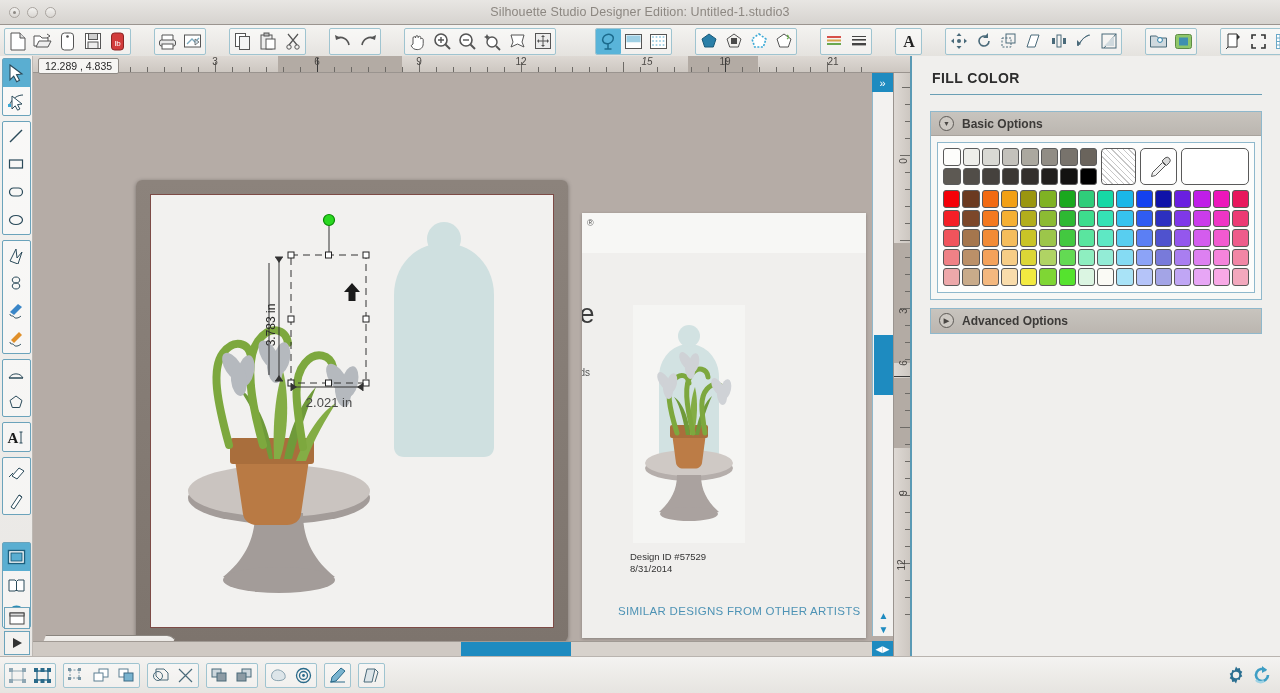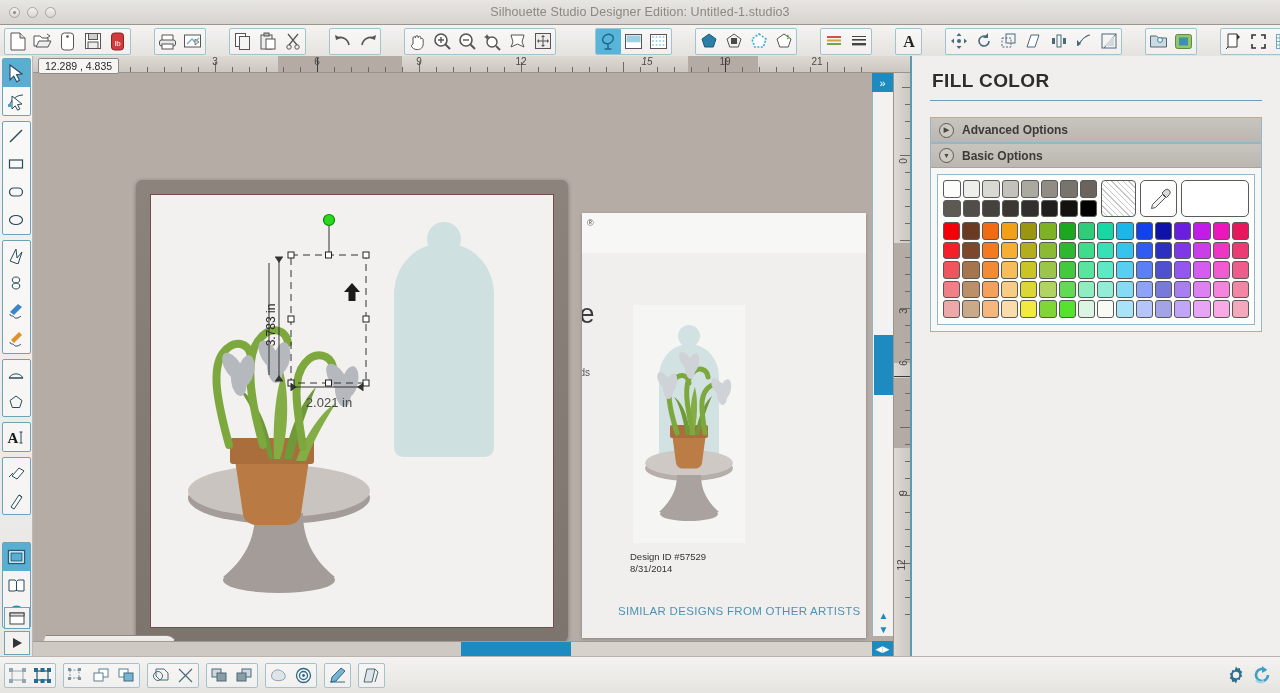--- a/index.html
+++ b/index.html
@@ -144,21 +144,21 @@
   #hthumb{ position:absolute; left:428px; top:0; height:14px; width:110px; background:#1e8bc0; }
   #hscroll .hfill{ position:absolute; left:538px; top:0; height:14px; right:0; background:#d7d2cc; }
   #hscrollarrows{ position:absolute; right:0; bottom:0; width:21px;height:15px;
     background:#1e8bc0; color:#fff; display:flex; align-items:center; justify-content:center; font-size:9px; z-index:8;}
   
   #rightpanel{
     width:370px; background:#f0efed; border-left:2px solid #5a9ab5;
     position:relative; padding:0;
   }
   #rp-title{
-    font-size:19px; font-weight:bold; color:#2d2d2d; letter-spacing:.4px;
+    font-size:14px; font-weight:bold; color:#2d2d2d; letter-spacing:.4px;
     padding:14px 0 8px 20px;
   }
   #rp-rule{ height:1px; background:#6a9fb5; margin:0 18px 16px 18px; }
   .accordion{
     margin:0 18px; border:1px solid #8fb8cc; background:#f7f7f5;
   }
   .acc-head{
     height:24px; display:flex; align-items:center; gap:8px; padding-left:8px;
     background:linear-gradient(to bottom,#c8c4be,#bbb6b0);
     border-bottom:1px solid #a8a39d;
@@ -732,21 +732,21 @@
       <div class="rtick" style="left:777px;height:5px;"></div>
       <div class="rtick" style="left:794px;height:10px;"></div>
       <div class="rtick" style="left:811px;height:5px;"></div>
       <div class="rtick" style="left:828px;height:5px;"></div>
       <div class="rnum" style="left:182px;">3</div>
       <div class="rnum" style="left:284px;">6</div>
       <div class="rnum" style="left:386px;">9</div>
       <div class="rnum" style="left:488px;">12</div>
       <div class="rnum" style="left:614px;font-style:italic;">15</div>
       <div class="rnum" style="left:692px;">19</div>
-      <div class="rnum" style="left:784px;">21</div>
+      <div class="rnum" style="left:800px;">21</div>
     </div>
     <div id="coordbox">12.289 , 4.835</div>
 
     <div id="vruler">
       <div class="vhi" style="top:170px;height:120px;"></div>
       <div class="vhi" style="top:305px;height:70px;"></div>
       <div class="vtick" style="top:14px;width:8px;"></div>
       <div class="vtick" style="top:31px;width:5px;"></div>
       <div class="vtick" style="top:48px;width:5px;"></div>
       <div class="vtick" style="top:65px;width:5px;"></div>
@@ -928,27 +928,20 @@
         <div id="hthumb"></div>
         <div class="hfill"></div>
       </div>
       <div id="hscrollarrows">◀▶</div>
     </div>
   </div>
 
   <div id="rightpanel">
     <div id="rp-title">FILL COLOR</div>
     <div id="rp-rule"></div>
-
-    <div class="accordion" style="margin-top:8px;border-bottom:1px solid #8fb8cc;">
-      <div class="acc-head" style="border-bottom:none;">
-        <span class="acc-arrow">▶</span>
-        <span>Advanced Options</span>
-      </div>
-    </div>
 
     <div class="accordion">
       <div class="acc-head">
         <span class="acc-arrow">▼</span>
         <span>Basic Options</span>
       </div>
       <div class="acc-body">
         <div id="swatchbox">
           <div style="display:flex;gap:4px;align-items:flex-start;">
             <div id="graywrap">
@@ -1071,20 +1064,27 @@
             <div class="sw" style="background:#b5c4f9"></div>
             <div class="sw" style="background:#a3a4e6"></div>
             <div class="sw" style="background:#c0a6f4"></div>
             <div class="sw" style="background:#e7a6f5"></div>
             <div class="sw" style="background:#f8a9e6"></div>
             <div class="sw" style="background:#f3a8bd"></div>
           </div>
         </div>
       </div>
     </div>
+
+    <div class="accordion" style="margin-top:8px;border-bottom:1px solid #8fb8cc;">
+      <div class="acc-head" style="border-bottom:none;">
+        <span class="acc-arrow">▶</span>
+        <span>Advanced Options</span>
+      </div>
+    </div>
   </div>
 </div>
 
 <div id="tabrow">
   <div id="doctab">
     <span>Untitled-1.studio3</span>
     <span class="tabx">x</span>
   </div>
 </div>
 <div id="vidbtn">

